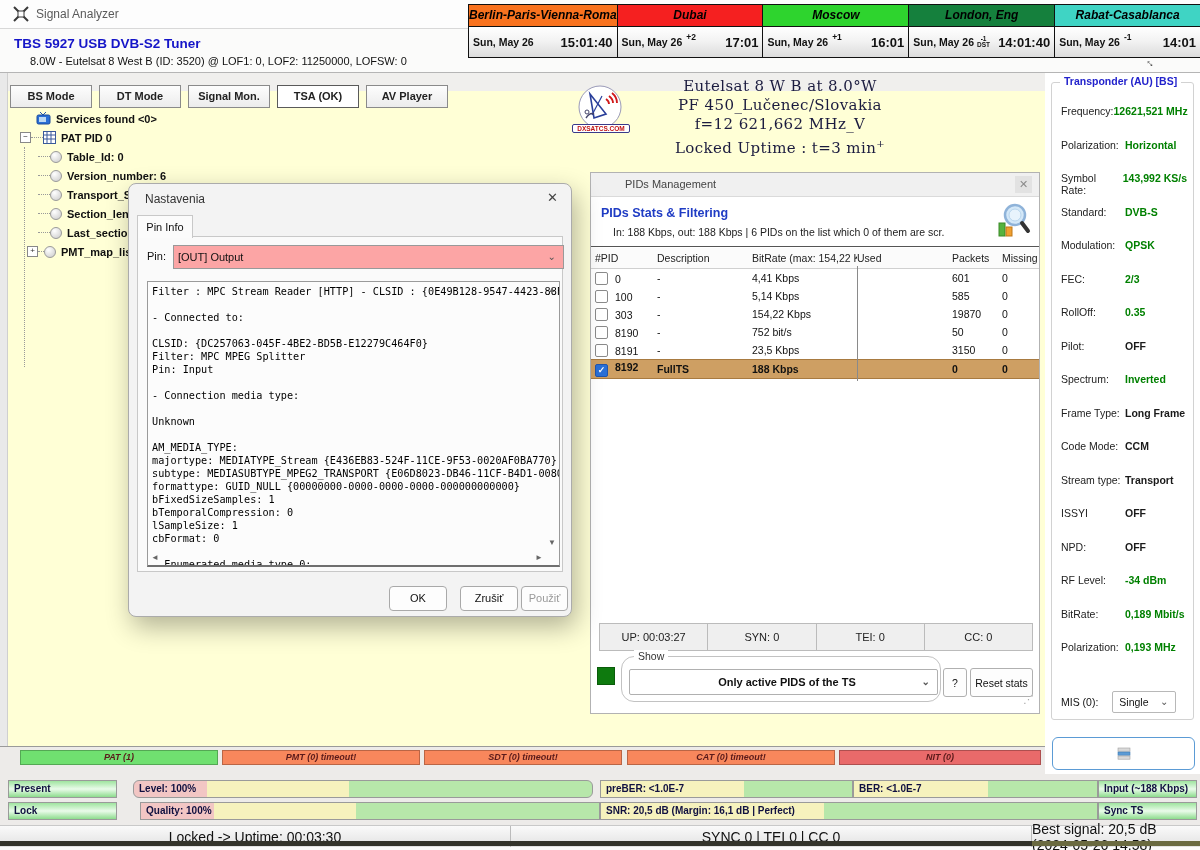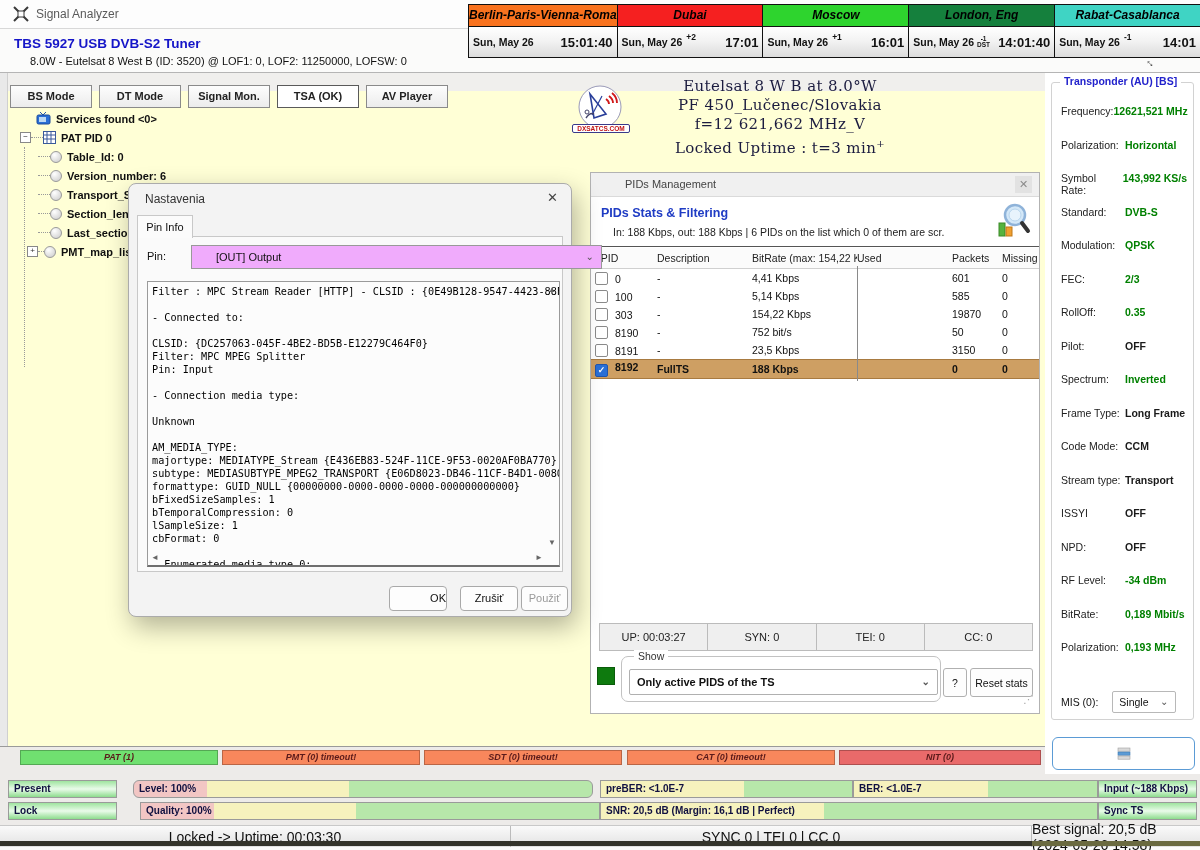--- a/index.html
+++ b/index.html
@@ -62,22 +62,22 @@
 
   
   .dialog{left:128px;top:183px;width:442px;height:432px;background:#f3f3f3;border:1px solid #ababab;
       border-radius:8px;box-shadow:4px 10px 26px rgba(0,0,0,.3);z-index:50;}
   .dlg-title{left:16px;top:8px;font-size:12px;color:#333;}
   .dlg-close{left:418px;top:6px;font-size:13px;color:#444;cursor:pointer;}
   .dlg-tab{left:8px;top:31px;width:54px;height:22px;background:#fbfbfb;border:1px solid #c8c8c8;border-bottom:none;
       font-size:11px;text-align:center;line-height:22px;z-index:2;}
   .dlg-page{left:8px;top:52px;width:424px;height:334px;background:#fafafa;border:1px solid #c8c8c8;}
   .pin-label{left:18px;top:66px;font-size:11px;}
-  .pin-combo{left:62px;top:61px;width:385px;height:22px;background:#f0abfc;border:1px solid #999;font-size:11px;
-      line-height:22px;padding-left:24px;cursor:pointer;}
+  .pin-combo{left:44px;top:61px;width:385px;height:22px;background:#fca5a5;border:1px solid #999;font-size:11px;
+      line-height:22px;padding-left:4px;cursor:pointer;}
   .combo-chevron{position:absolute;right:7px;top:0;color:#555;font-size:10px;}
   .infobox{left:18px;top:97px;width:411px;height:283px;background:#fcfcfc;border:1px solid #9a9a9a;border-bottom:2px solid #6f6f6f;overflow:hidden;}
   .infobox pre{margin:0;padding:3px 4px;font-family:"DejaVu Sans Mono","Liberation Mono",monospace;
       font-size:10.2px;line-height:13px;color:#000;white-space:pre;}
   .sb-arrow{position:absolute;font-size:8px;color:#666;cursor:pointer;}
   .dlg-btn{top:402px;height:23px;background:#fdfdfd;border:1px solid #a9a9a9;border-radius:4px;
       font-size:11px;text-align:center;line-height:22px;cursor:pointer;}
   .dlg-btn.disabled{color:#9a9a9a;cursor:default;}
 
   
@@ -99,21 +99,21 @@
   .cbx{width:11px;height:11px;border:1px solid #8a8a8a;border-radius:2px;background:#fff;display:inline-block;
       margin-right:7px;vertical-align:-2px;cursor:pointer;}
   .cbx.on{background:#2a6fd6;border-color:#2255aa;color:#fff;font-size:9px;line-height:11px;text-align:center;}
   .ubar{width:76px;height:11px;border:1px solid #8a8a8a;background:#e9e9e6;}
   .ufill{height:100%;background:#17a017;}
   .sort-caret{position:absolute;left:20px;top:-8px;font-size:8px;color:#555;}
   .pids-stats{left:8px;top:450px;width:432px;height:26px;display:flex;border:1px solid #bbb;background:#efefef;}
   .pstat{flex:1;border-left:1px solid #bbb;font-size:11px;display:flex;align-items:center;justify-content:center;color:#222;}
   .pstat:first-child{border-left:none;}
   .pids-square{left:6px;top:494px;width:16px;height:16px;background:#0e7a0e;border:1px solid #0a5c0a;}
-  .show-group{left:30px;top:483px;width:318px;height:44px;border:1px solid #c2c2c2;border-radius:7px;}
+  .show-group{left:30px;top:483px;width:318px;height:44px;border:1px solid #c2c2c2;border-radius:13px;text-align:center;}
   .show-legend{position:absolute;left:12px;top:-7px;background:#fff;padding:0 4px;font-size:10.5px;color:#333;}
   .show-select{position:absolute;left:7px;top:12px;width:300px;height:24px;background:#fff;border:1px solid #b0b0b0;
       border-radius:2px;font-size:11px;font-weight:bold;line-height:24px;padding-left:7px;cursor:pointer;}
   .help-btn{left:352px;top:495px;width:22px;height:27px;}
   .reset-btn{left:379px;top:495px;width:61px;height:27px;}
   .mini-btn{background:#fdfdfd;border:1px solid #b0b0b0;border-radius:3px;font-size:10.5px;text-align:center;
       display:flex;align-items:center;justify-content:center;cursor:pointer;}
   .pids-grip{left:432px;top:520px;font-size:11px;color:#aaa;}
 
   
@@ -416,21 +416,21 @@
 cbFormat: 0
 
 - Enumerated media type 0:
 
 Set as the current media type</pre>
       <span class="sb-arrow" style="right:3px;top:3px;">▲</span>
       <span class="sb-arrow" style="right:3px;bottom:18px;">▼</span>
       <span class="sb-arrow" style="left:3px;bottom:3px;">◄</span>
       <span class="sb-arrow" style="right:16px;bottom:3px;">►</span>
     </div>
-    <div class="abs dlg-btn" style="left:260px;width:56px;text-align:right;">OK</div>
+    <div class="abs dlg-btn" style="left:260px;width:56px;">OK</div>
     <div class="abs dlg-btn" style="left:331px;width:56px;">Zrušiť</div>
     <div class="abs dlg-btn disabled" style="left:392px;width:45px;">Použiť</div>
   </div>
 
   <div class="abs tp-panel">
     <div class="abs tp-group">
       <span class="tp-legend">Transponder (AU) [BS]</span>
       <div class="tp-rows">
         <div class="tp-row">
             <span class="tl">Frequency:</span>

